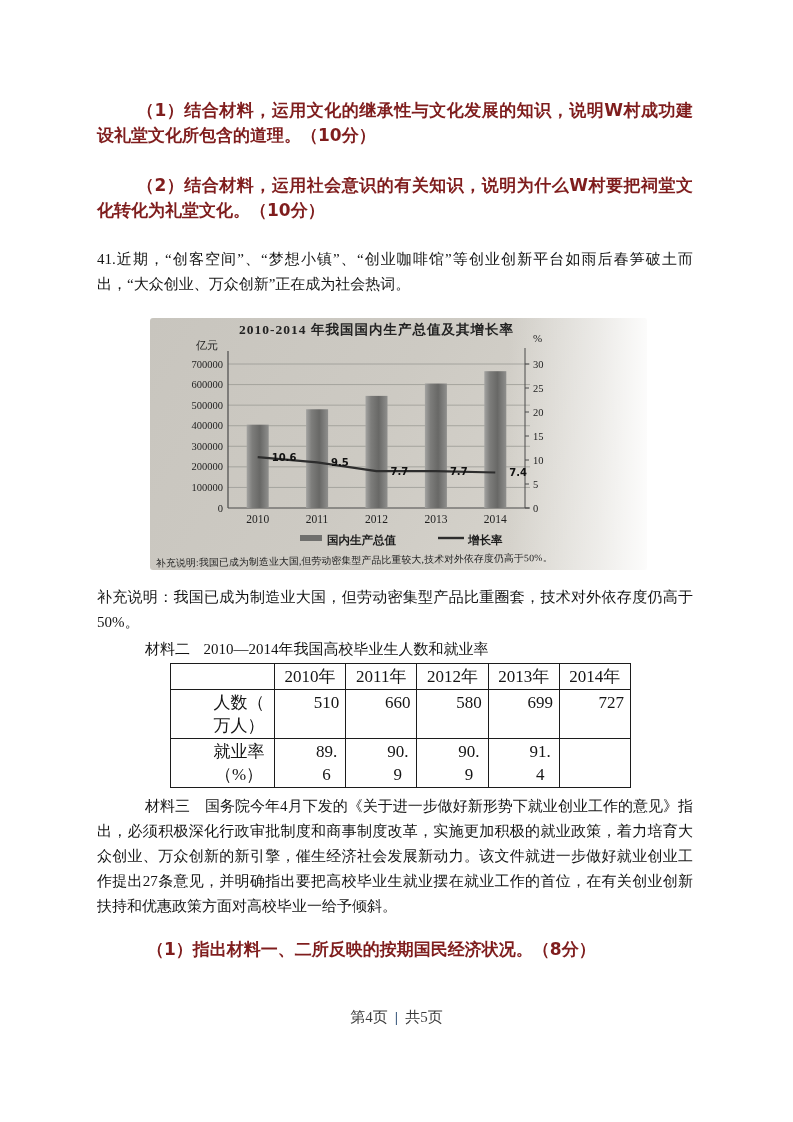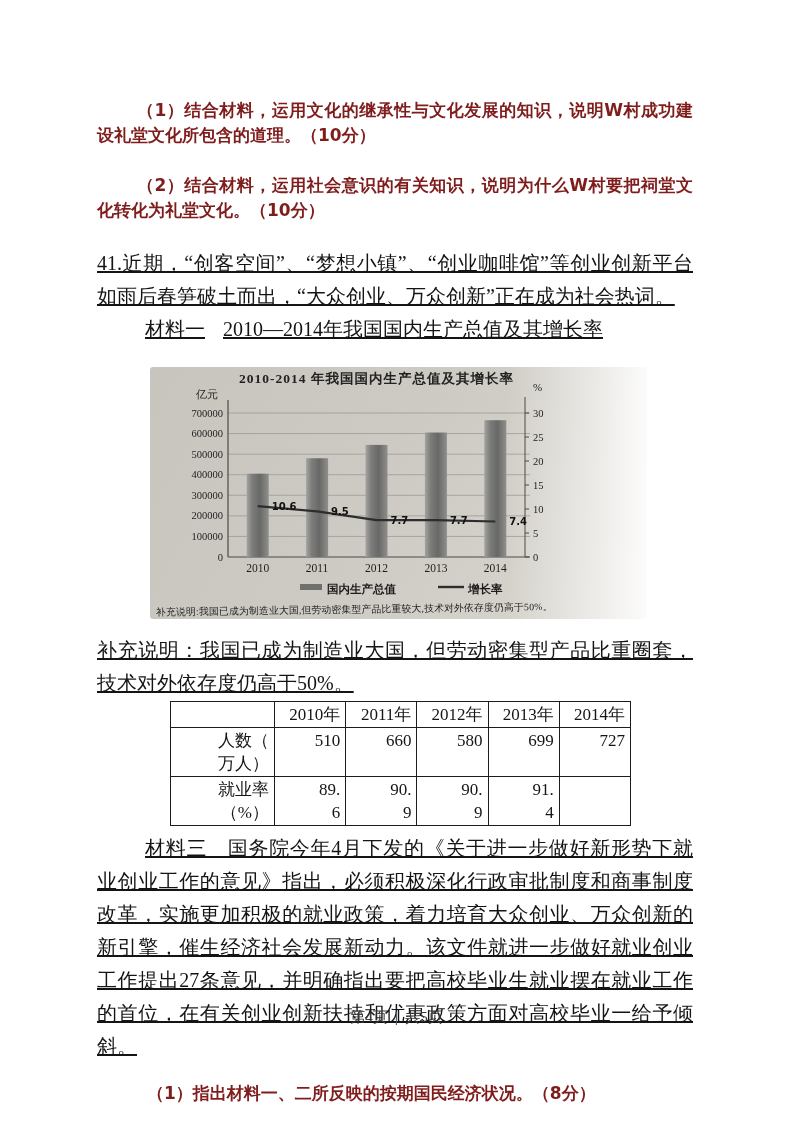--- a/index.html
+++ b/index.html
@@ -14,42 +14,42 @@
     color:#141414;
   }
   p{margin:0;}
   .bold-q{
     font-family:"DejaVu Sans","Liberation Sans",sans-serif;
     font-weight:700;color:#7f1d1d;
     font-size:17px;line-height:25px;
     text-indent:40px;text-align:justify;
   }
   .q2{margin-top:25px;}
-  .body-p{font-size:20px;line-height:33px;text-align:justify;text-decoration:underline;}
+  .body-p{font-size:15px;line-height:25px;text-align:justify;}
   .intro{margin-top:24px;}
   .mat-heading{text-indent:48px;}
   .mat-title{margin-left:0.9em;}
   .chart-scan{
     margin:21px 0 0 53px;width:497px;height:252px;
     background:
       linear-gradient(to right, rgba(255,255,255,0) 72%, rgba(255,255,255,.55) 90%, rgba(255,255,255,.92) 100%),
       linear-gradient(120deg,#c8c5be 0%,#cdcac3 45%,#d3d0c9 70%,#dbd8d1 100%);
     border-radius:3px;
   }
   figure{margin:0;padding:0;}
   .supplement{margin-top:15px;}
   .mat2{margin-top:2px;}
   .grad-table{
     border-collapse:collapse;table-layout:fixed;
     width:460px;margin:1px 0 0 73px;
     font-size:17px;line-height:23px;color:#151515;
   }
   .grad-table th,.grad-table td{
     border:1.6px solid #1c1c1c;
-    padding:1px 5px;text-align:right;font-weight:normal;vertical-align:top;
+    padding:1px 5px;text-align:center;font-weight:normal;vertical-align:top;
   }
   .grad-table thead th{height:22px;}
   .grad-table tbody td{height:46px;padding-left:38px;}
   .grad-table .row-label{word-break:break-all;line-break:anywhere;}
   .mat3{margin-top:6px;text-indent:48px;}
   .sub1{margin-top:18px;text-indent:50px;}
   .footer{
     position:absolute;left:0;right:0;top:1008px;
     text-align:center;font-size:15px;color:#3a3a3a;
   }
@@ -66,21 +66,20 @@
 </head>
 <body>
 
 <div class="page">
 
   <p class="bold-q">（1）结合材料，运用文化的继承性与文化发展的知识，说明W村成功建设礼堂文化所包含的道理。（10分）</p>
   <p class="bold-q q2">（2）结合材料，运用社会意识的有关知识，说明为什么W村要把祠堂文化转化为礼堂文化。（10分）</p>
 
   <p class="body-p intro">41.近期，“创客空间”、“梦想小镇”、“创业咖啡馆”等创业创新平台如雨后春笋破土而出，“大众创业、万众创新”正在成为社会热词。</p>
 
-  <p class="body-p mat-heading"><span>材料一</span><span class="mat-title">2010—2014年我国国内生产总值及其增长率</span></p>
 
   <figure class="chart-scan">
     <svg viewBox="0 0 495 252" width="495" height="252">
         <defs>
           <linearGradient id="barGrad" x1="0" y1="0" x2="1" y2="0">
             <stop offset="0%" stop-color="#a3a3a1"></stop>
             <stop offset="25%" stop-color="#7d7d7b"></stop>
             <stop offset="60%" stop-color="#686866"></stop>
             <stop offset="100%" stop-color="#8f8f8d"></stop>
           </linearGradient>
@@ -139,20 +138,21 @@
         <rect x="150" y="217" width="22" height="6" fill="#6f6f6d"></rect>
         <text x="177" y="226" class="lg">国内生产总值</text>
         <line x1="288" y1="220" x2="314" y2="220" stroke="#2d2d2d" stroke-width="2.4"></line>
         <text x="318" y="226" class="lg">增长率</text>
         <text x="6" y="245" class="cap" transform="rotate(-0.8 250 245)">补充说明:我国已成为制造业大国,但劳动密集型产品比重较大,技术对外依存度仍高于50%。</text>
       </svg>
   </figure>
 
   <p class="body-p supplement">补充说明：我国已成为制造业大国，但劳动密集型产品比重圈套，技术对外依存度仍高于50%。</p>
 
+  <p class="body-p mat-heading mat2"><span>材料二</span><span class="mat-title">2010—2014年我国高校毕业生人数和就业率</span></p>
 
   <table class="grad-table">
       <colgroup>
         <col style="width: 104px;">
         <col style="width: 71.2px;">
         <col style="width: 71.2px;">
         <col style="width: 71.2px;">
         <col style="width: 71.2px;">
         <col style="width: 71.2px;">
       </colgroup>

